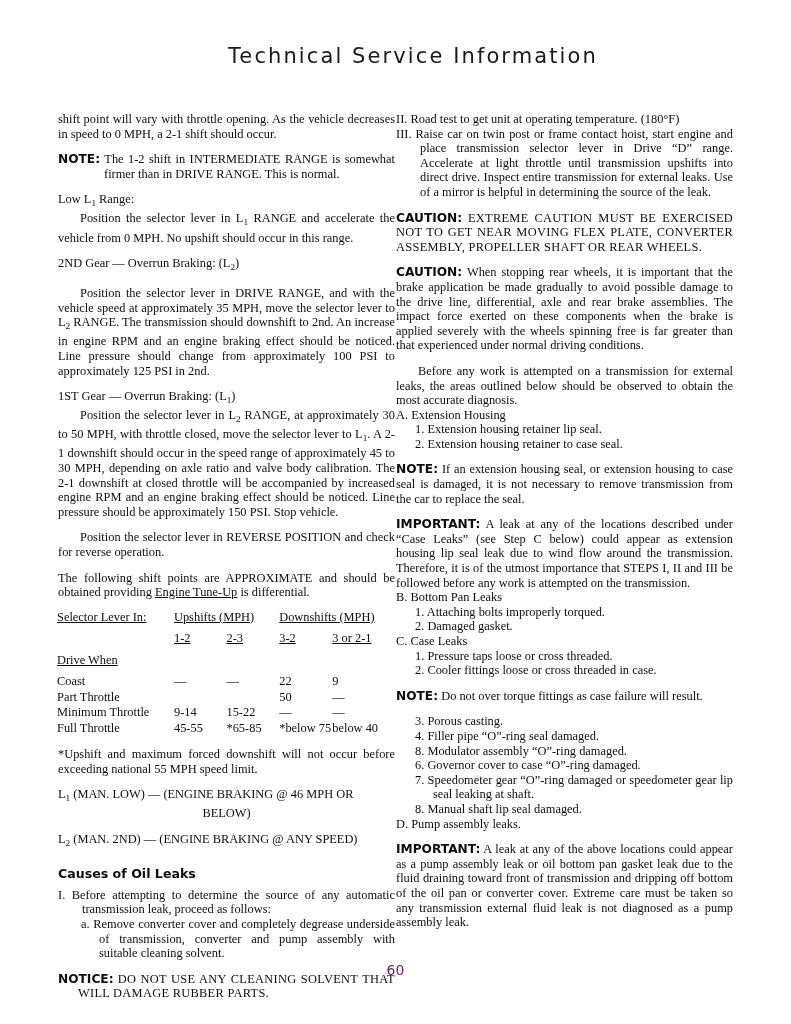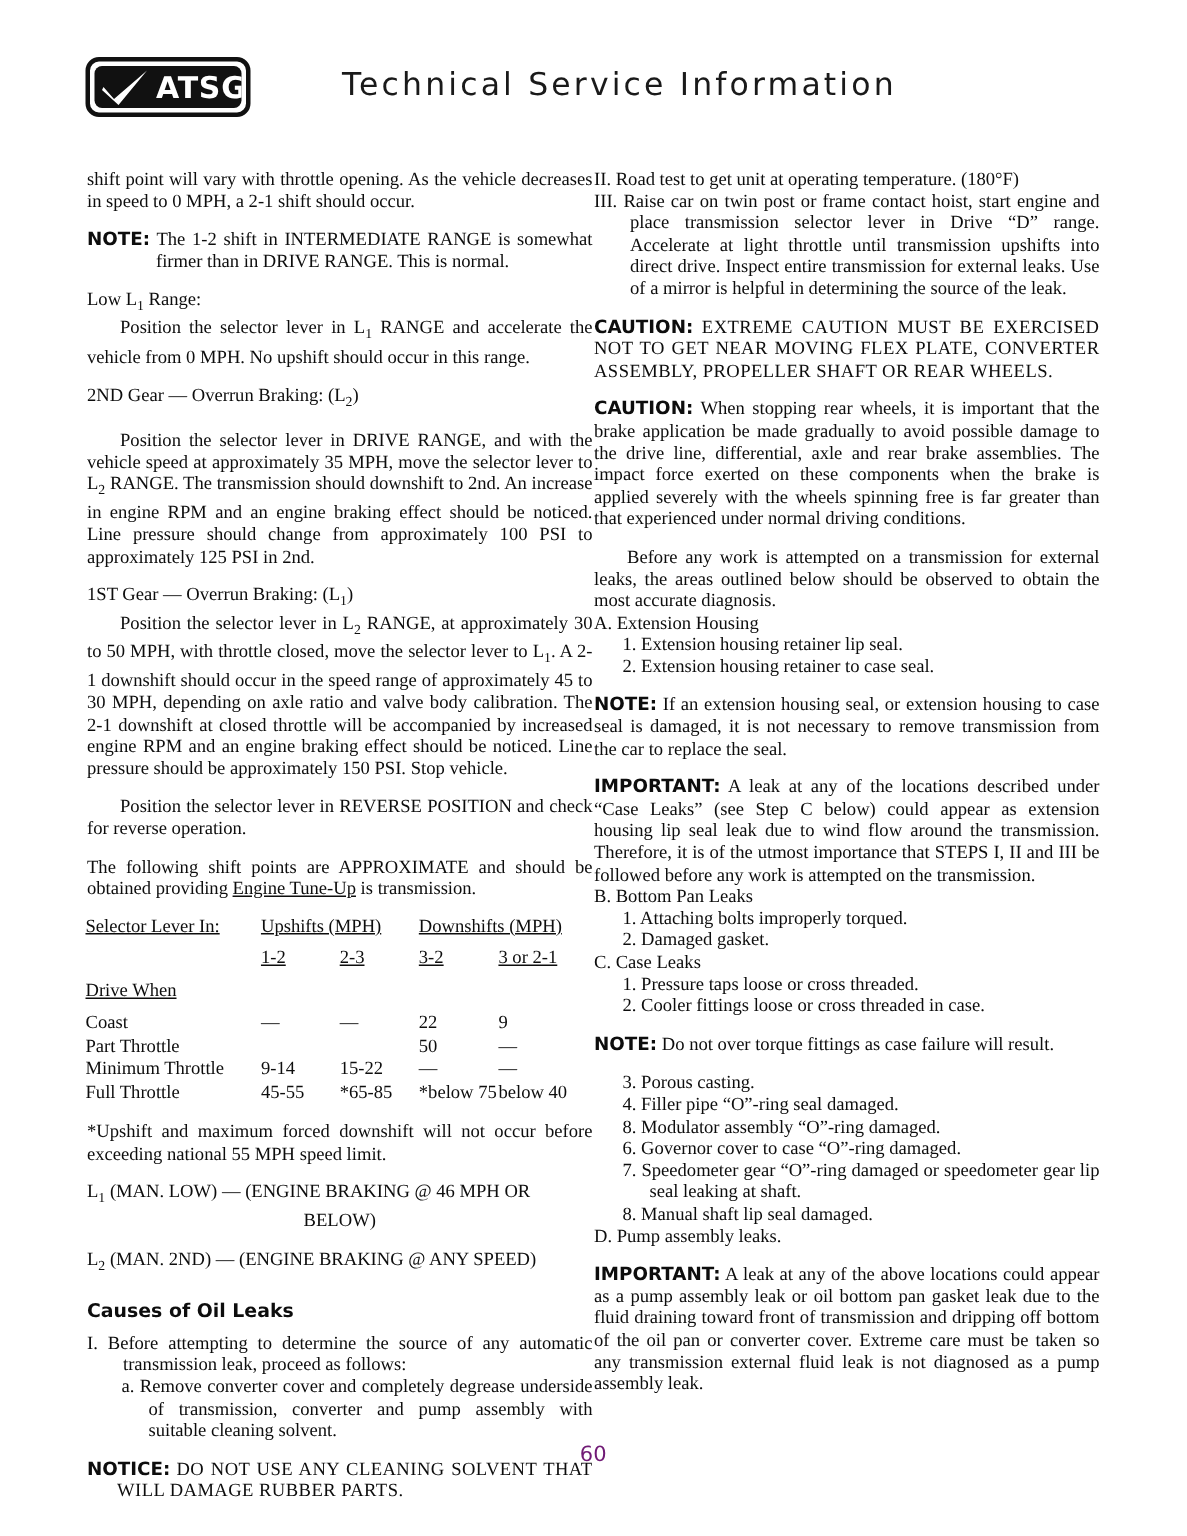--- a/index.html
+++ b/index.html
@@ -179,28 +179,20 @@
     font-weight: bold;
     font-size: 12.6px;
   }
 </style>
 </head>
 <body>
 
 <div class="page">
 
   <div class="header">
-    <div class="logo">
-      <div class="logo-inner">
-        <svg class="logo-check" viewBox="0 0 34 26">
-          <polygon points="2,12 9,20 31,1 12,24 1,14" fill="#ffffff"></polygon>
-        </svg>
-        <span class="logo-text">ATSG</span>
-      </div>
-    </div>
     <div class="header-title">Technical Service Information</div>
   </div>
 
   <div class="col col-left">
 
     <p>shift point will vary with throttle opening. As the vehicle decreases in speed to 0 MPH, a 2-1 shift should occur.</p>
 
     <div class="gap"></div>
 
     <p class="hang-note"><span class="hdr-sans">NOTE:</span> <span>The 1-2 shift in INTERMEDIATE RANGE is somewhat firmer than in DRIVE RANGE. This is normal.</span></p>
@@ -222,21 +214,21 @@
 
     <p><span>1ST Gear — Overrun Braking: (L</span><span class="sub">1</span><span>)</span></p>
     <p class="indent"><span>Position the selector lever in L</span><span class="sub">2</span><span> RANGE, at approximately 30 to 50 MPH, with throttle closed, move the selector lever to L</span><span class="sub">1</span><span>. A 2-1 downshift should occur in the speed range of approximately 45 to 30 MPH, depending on axle ratio and valve body calibration. The 2-1 downshift at closed throttle will be accompanied by increased engine RPM and an engine braking effect should be noticed. Line pressure should be approximately 150 PSI. Stop vehicle.</span></p>
 
     <div class="gap"></div>
 
     <p class="indent">Position the selector lever in REVERSE POSITION and check for reverse operation.</p>
 
     <div class="gap"></div>
 
-    <p><span>The following shift points are APPROXIMATE and should be obtained providing </span><span class="u">Engine Tune-Up</span><span> is transmission.</span></p>
+    <p><span>The following shift points are APPROXIMATE and should be obtained providing </span><span class="u">Engine Tune-Up</span><span> is differential.</span></p>
 
     <div class="gap-s"></div>
 
     <table class="shift-table">
       <tbody>
         <tr>
           <td class="col-lever"><span class="th-underline">Selector Lever In:</span></td>
           <td class="group-head" colspan="2"><span class="th-underline">Upshifts (MPH)</span></td>
           <td class="group-head" colspan="2"><span class="th-underline">Downshifts (MPH)</span></td>
         </tr>

